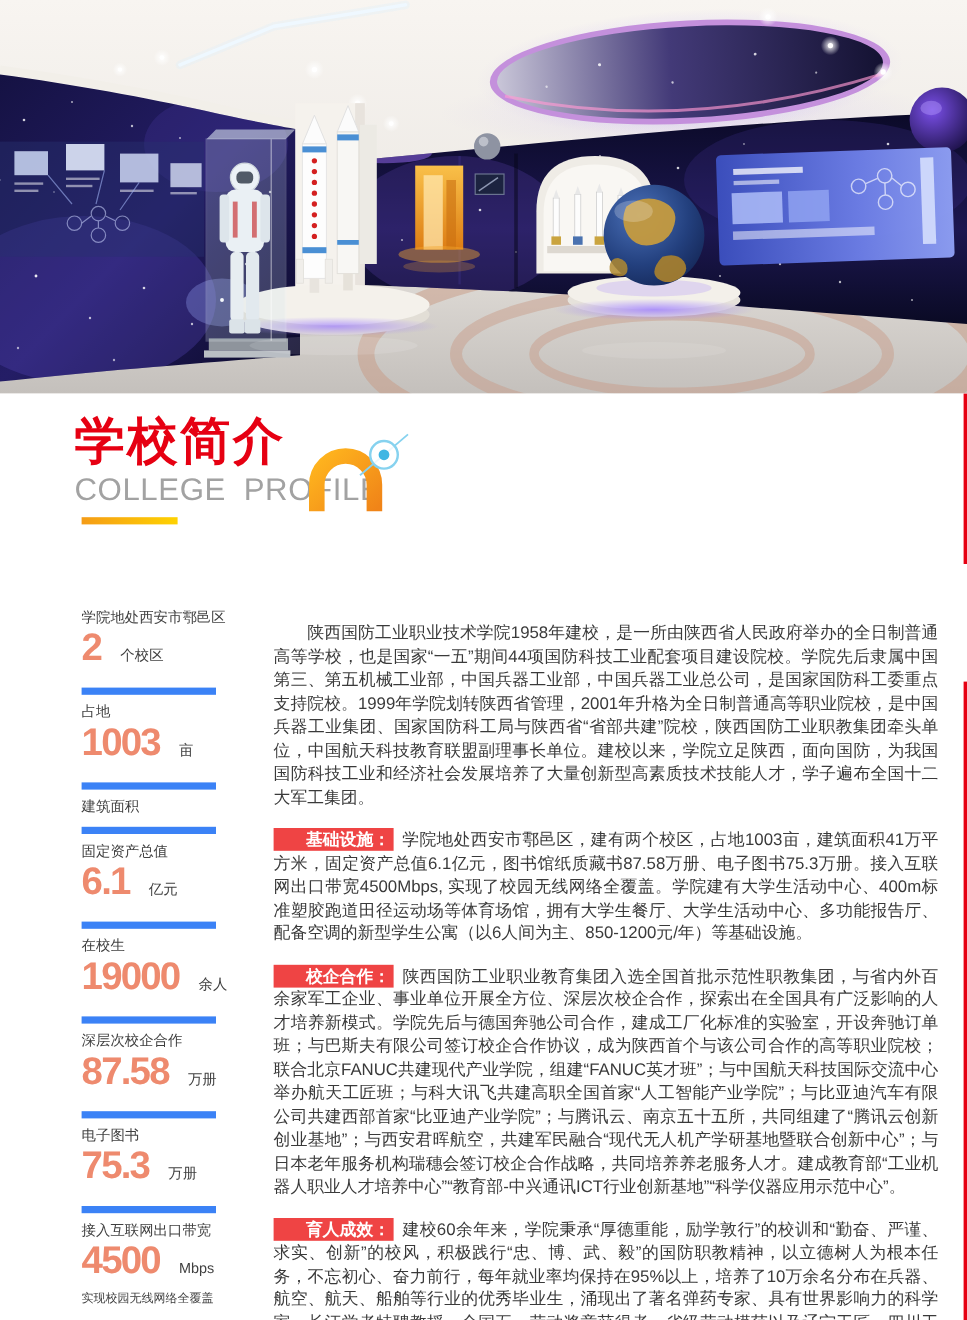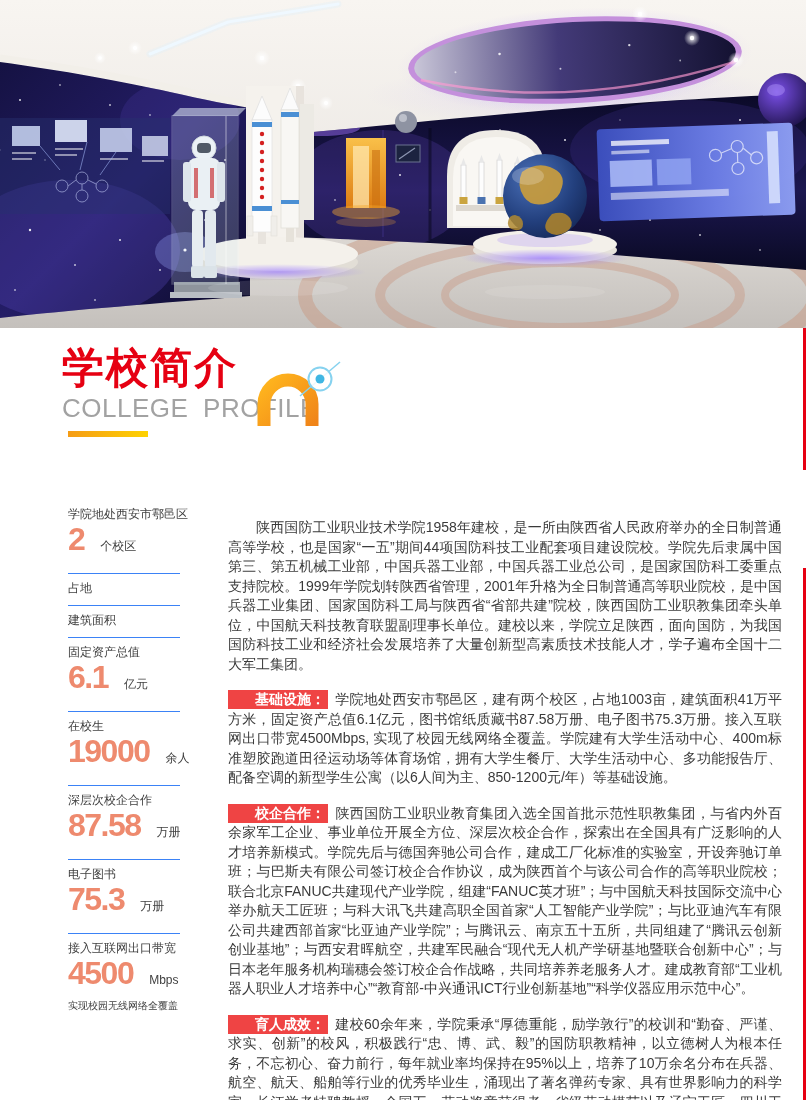--- a/index.html
+++ b/index.html
@@ -17,21 +17,21 @@
   
   .header { position:absolute; left:62px; top:344px; }
   .title { font-size:42px; font-weight:bold; color:#e60012; letter-spacing:2px; line-height:48px; }
   .subtitle { font-size:26px; color:#a2a2a2; letter-spacing:0.5px; word-spacing:7px; line-height:30px; margin-top:1px; }
   .accent-bar { position:absolute; left:68px; top:431px; width:80px; height:6px;
                 background:linear-gradient(90deg,#f59c16,#fed201); }
   .logo { position:absolute; left:248px; top:356px; width:100px; height:78px; }
 
   
   .stats { position:absolute; left:68px; top:500px; width:112px; }
-  .stat { padding:7px 0 9px 0; border-bottom:1px solid #3b82f6; }
+  .stat { padding:7px 0 9px 0; border-bottom:6px solid #3b82f6; }
   .stat:last-child { border-bottom:none; }
   .stat-label { font-size:12px; color:#3f3f3f; line-height:15px; white-space:nowrap; }
   .stat-row { white-space:nowrap; line-height:35px; }
   .stat-value { font-size:32px; font-weight:bold; color:#ee8a6e; letter-spacing:-1.5px; }
   .stat-unit { font-size:12px; color:#3f3f3f; margin-left:16px; letter-spacing:0; }
   .stat-note { font-size:10px; color:#3f3f3f; line-height:13px; white-space:nowrap; margin-top:1px; }
 
   
   .article { position:absolute; left:228px; top:502px; width:554px;
              font-size:14px; line-height:19.5px; color:#3a3a3a; text-align:justify; }
@@ -379,20 +379,21 @@
     </svg>
   </div>
 
   <div class="stats">
     <div class="stat">
       <div class="stat-label">学院地处西安市鄠邑区</div>
       <div class="stat-row"><span class="stat-value">2</span><span class="stat-unit">个校区</span></div>
     </div>
     <div class="stat">
       <div class="stat-label">占地</div>
+      <div class="stat-row"><span class="stat-value">1003</span><span class="stat-unit">亩</span></div>
     </div>
     <div class="stat">
       <div class="stat-label">建筑面积</div>
     </div>
     <div class="stat">
       <div class="stat-label">固定资产总值</div>
       <div class="stat-row"><span class="stat-value">6.1</span><span class="stat-unit">亿元</span></div>
     </div>
     <div class="stat">
       <div class="stat-label">在校生</div>

